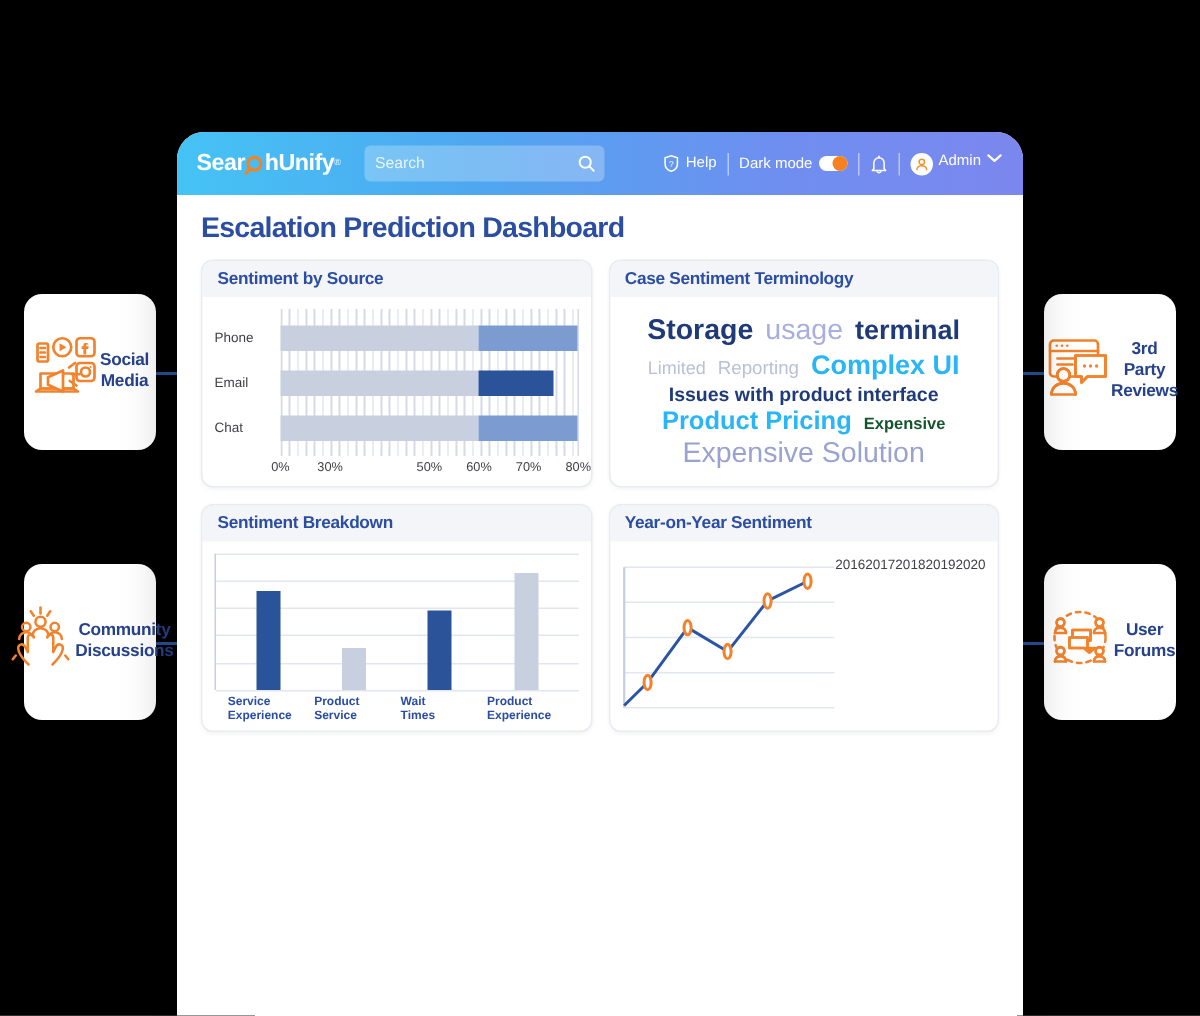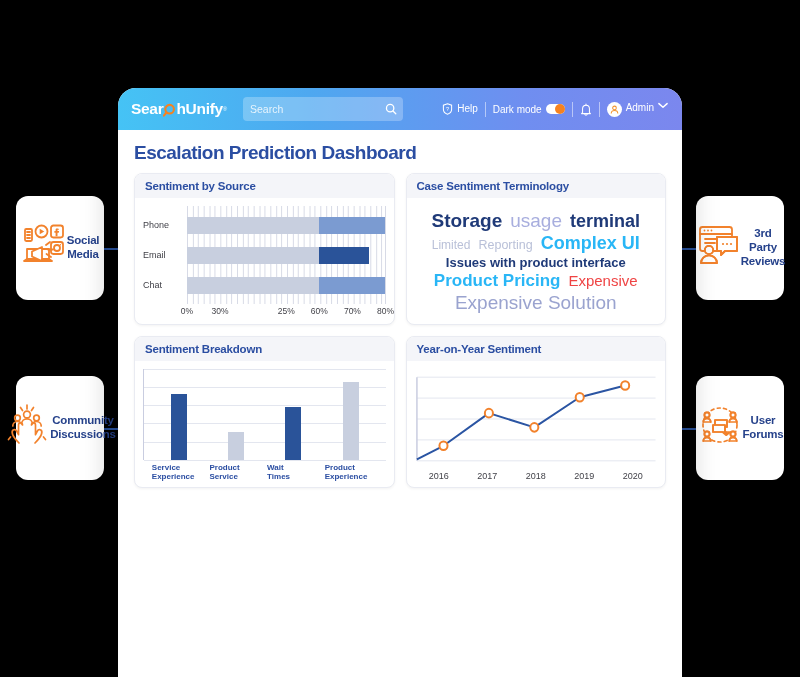--- a/index.html
+++ b/index.html
@@ -246,21 +246,21 @@
     padding: 0 6px;
   }
   .vbar { width: 16px; }
   .vbar-axis { display: flex; justify-content: space-around; padding: 3px 6px 0 6px; }
   .vbar-axis span {
     font-size: 8px; font-weight: bold; color: #2b4ea2;
     text-align: left; line-height: 1.15; width: 52px;
   }
 
   
-  .line-wrap { height: 100%; display: flex; flex-direction: column; }
+  .line-wrap { height: 100%; display: flex; }
   .line-plot { flex: 1; position: relative; }
   .line-axis { display: flex; justify-content: space-around; padding-top: 2px; }
   .line-axis span { font-size: 9px; color: #3f3f46; }
 
   svg { display: block; }
 </style>
 </head>
 <body>
 
 <div class="stage">
@@ -484,21 +484,21 @@
                         <div class="hbar-base" style="width: 66.6667%; background: rgb(200, 207, 223);"></div>
                         <div class="hbar-fill" style="left: 66.6667%; width: 33.3333%; background: rgb(123, 155, 209);"></div>
                       </div>
                     </div>
                 </div>
               </div>
               <div class="hbar-axis" id="hbar-axis">
                   <span style="left: calc(0% + 44px);">0%</span>
                   <span style="left: calc(16.6667% + 36.6667px);">30%</span>
                   <span style="left: calc(33.3333% + 29.3333px); margin-top: 19px;">40%</span>
-                  <span style="left: calc(50% + 22px);">25%</span>
+                  <span style="left: calc(50% + 22px);">50%</span>
                   <span style="left: calc(66.6667% + 14.6667px);">60%</span>
                   <span style="left: calc(83.3333% + 7.33333px);">70%</span>
                   <span style="left: calc(100% + 0px);">80%</span>
                 </div>
             </div>
           </div>
         </div>
 
         <div class="panel">
           <div class="panel-head">Case Sentiment Terminology</div>
@@ -512,21 +512,21 @@
                 <div class="cloud-row">
                   <span class="w" style="font-size: 12px; font-weight: normal; color: rgb(185, 192, 216);">Limited</span>
                   <span class="w" style="font-size: 12.5px; font-weight: normal; color: rgb(185, 192, 216);">Reporting</span>
                   <span class="w" style="font-size: 18px; font-weight: bold; color: rgb(41, 182, 246);">Complex UI</span>
                 </div>
                 <div class="cloud-row">
                   <span class="w" style="font-size: 13px; font-weight: bold; color: rgb(31, 58, 120);">Issues with product interface</span>
                 </div>
                 <div class="cloud-row">
                   <span class="w" style="font-size: 17px; font-weight: bold; color: rgb(41, 182, 246);">Product Pricing</span>
-                  <span class="w" style="font-size: 15px; font-weight: normal; color: #ef4444;">Expensive</span>
+                  <span class="w" style="font-size: 11px; font-weight: bold; color: #14532d;">Expensive</span>
                 </div>
                 <div class="cloud-row">
                   <span class="w" style="font-size: 19px; font-weight: normal; color: rgb(154, 163, 207);">Expensive Solution</span>
                 </div>
               </div>
           </div>
         </div>
 
         <div class="panel">
           <div class="panel-head">Sentiment Breakdown</div>

